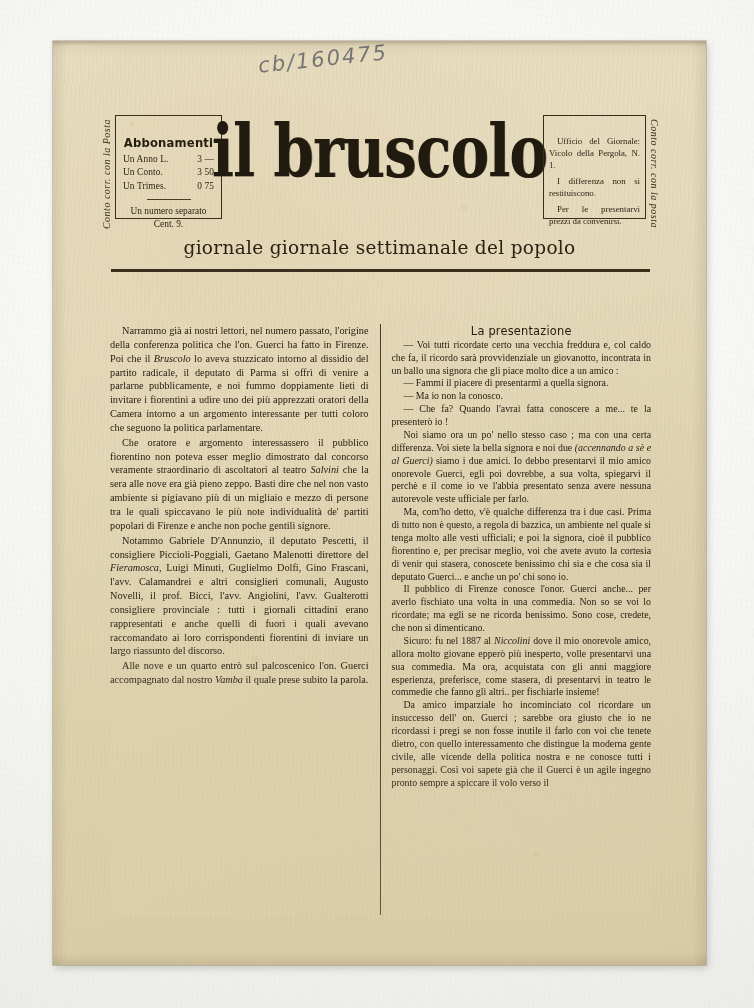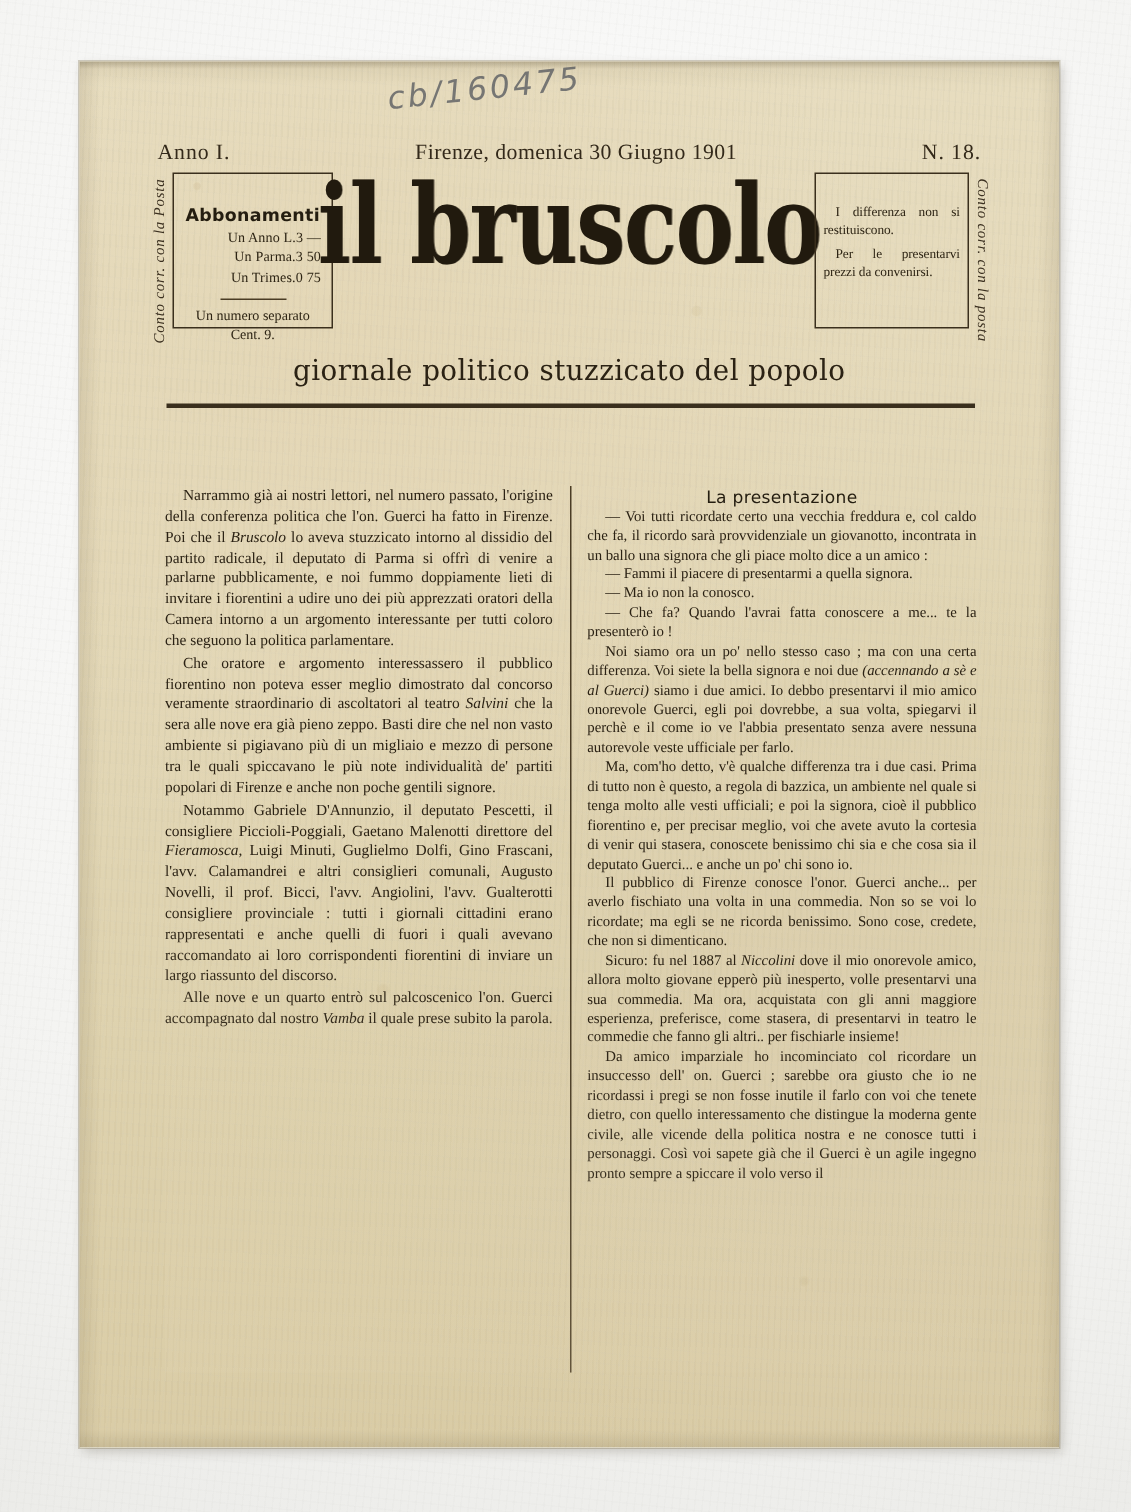--- a/index.html
+++ b/index.html
@@ -155,26 +155,25 @@
   #subs-box .title {
     font-family: "DejaVu Sans", sans-serif;
     font-weight: bold;
     font-size: 11.6px;
     letter-spacing: .2px;
     margin-bottom: 3px;
     color: #241d10;
   }
   .subs-line {
     display: flex;
-    justify-content: flex-end;
+    justify-content: space-between;
     font-size: 9.4px;
     line-height: 1.42;
     padding: 0 2px;
     letter-spacing: .1px;
-    margin-left: 11px;
   }
   #subs-box .rule {
     width: 44px;
     height: 1px;
     background: #4a3c25;
     margin: 6px auto 5px;
   }
   #subs-box .single {
     font-size: 9.4px;
     line-height: 1.35;
@@ -303,61 +302,57 @@
 </head>
 <body>
 
 <div id="scan">
 
   <div id="sheet">
     <div class="sheet-inner">
 
       <div id="pencil-note">cb/160475</div>
 
-      <div class="headline-row">
-        <div class="hl-year">Anno I.</div>
-        <div class="hl-date">Firenze, domenica 30 Giugno 1901</div>
-        <div class="hl-num">N. 18.</div>
-      </div>
 
       <div class="side-vert left">Conto corr. con la Posta</div>
       <div class="side-vert right">Conto corr. con la posta</div>
 
       <div class="masthead">
 
         <div class="box" id="subs-box">
           <div class="title">Abbonamenti</div>
           <div>
             <div class="subs-line">
               <span>Un Anno L.</span>
               <span>3 —</span>
             </div>
             <div class="subs-line">
-              <span>Un Parma.</span>
+              <span>Un Conto.</span>
               <span>3 50</span>
             </div>
             <div class="subs-line">
               <span>Un Trimes.</span>
               <span>0 75</span>
             </div>
           </div>
           <div class="rule"></div>
           <div class="single">Un numero separato Cent. 9.</div>
         </div>
 
         <div id="title-brand">il bruscolo</div>
 
         <div class="box" id="office-box">
+          <p>Ufficio del Giornale: Vicolo della Pergola, N. 1.</p>
           <p>I differenza non si restituiscono.</p>
           <p>Per le presentarvi prezzi da convenirsi.</p>
         </div>
 
       </div>
 
-      <div id="subtitle">giornale politico stuzzicato del popolo</div>
+      <div id="subtitle">giornale giornale settimanale del popolo</div>
 
       <div id="master-rule"></div>
 
 
       <div id="columns">
 
         <div class="col left">
           <p>Narrammo già ai nostri lettori, nel numero passato, l'origine della conferenza politica che l'on. Guerci ha fatto in Firenze. Poi che il <i>Bruscolo</i> lo aveva stuzzicato intorno al dissidio del partito radicale, il deputato di Parma si offrì di venire a parlarne pubblicamente, e noi fummo doppiamente lieti di invitare i fiorentini a udire uno dei più apprezzati oratori della Camera intorno a un argomento interessante per tutti coloro che seguono la politica parlamentare.</p>
           <p>Che oratore e argomento interessassero il pubblico fiorentino non poteva esser meglio dimostrato dal concorso veramente straordinario di ascoltatori al teatro <i>Salvini</i> che la sera alle nove era già pieno zeppo. Basti dire che nel non vasto ambiente si pigiavano più di un migliaio e mezzo di persone tra le quali spiccavano le più note individualità de' partiti popolari di Firenze e anche non poche gentili signore.</p>
           <p>Notammo Gabriele D'Annunzio, il deputato Pescetti, il consigliere Piccioli-Poggiali, Gaetano Malenotti direttore del <i>Fieramosca</i>, Luigi Minuti, Guglielmo Dolfi, Gino Frascani, l'avv. Calamandrei e altri consiglieri comunali, Augusto Novelli, il prof. Bicci, l'avv. Angiolini, l'avv. Gualterotti consigliere provinciale : tutti i giornali cittadini erano rappresentati e anche quelli di fuori i quali avevano raccomandato ai loro corrispondenti fiorentini di inviare un largo riassunto del discorso.</p>

